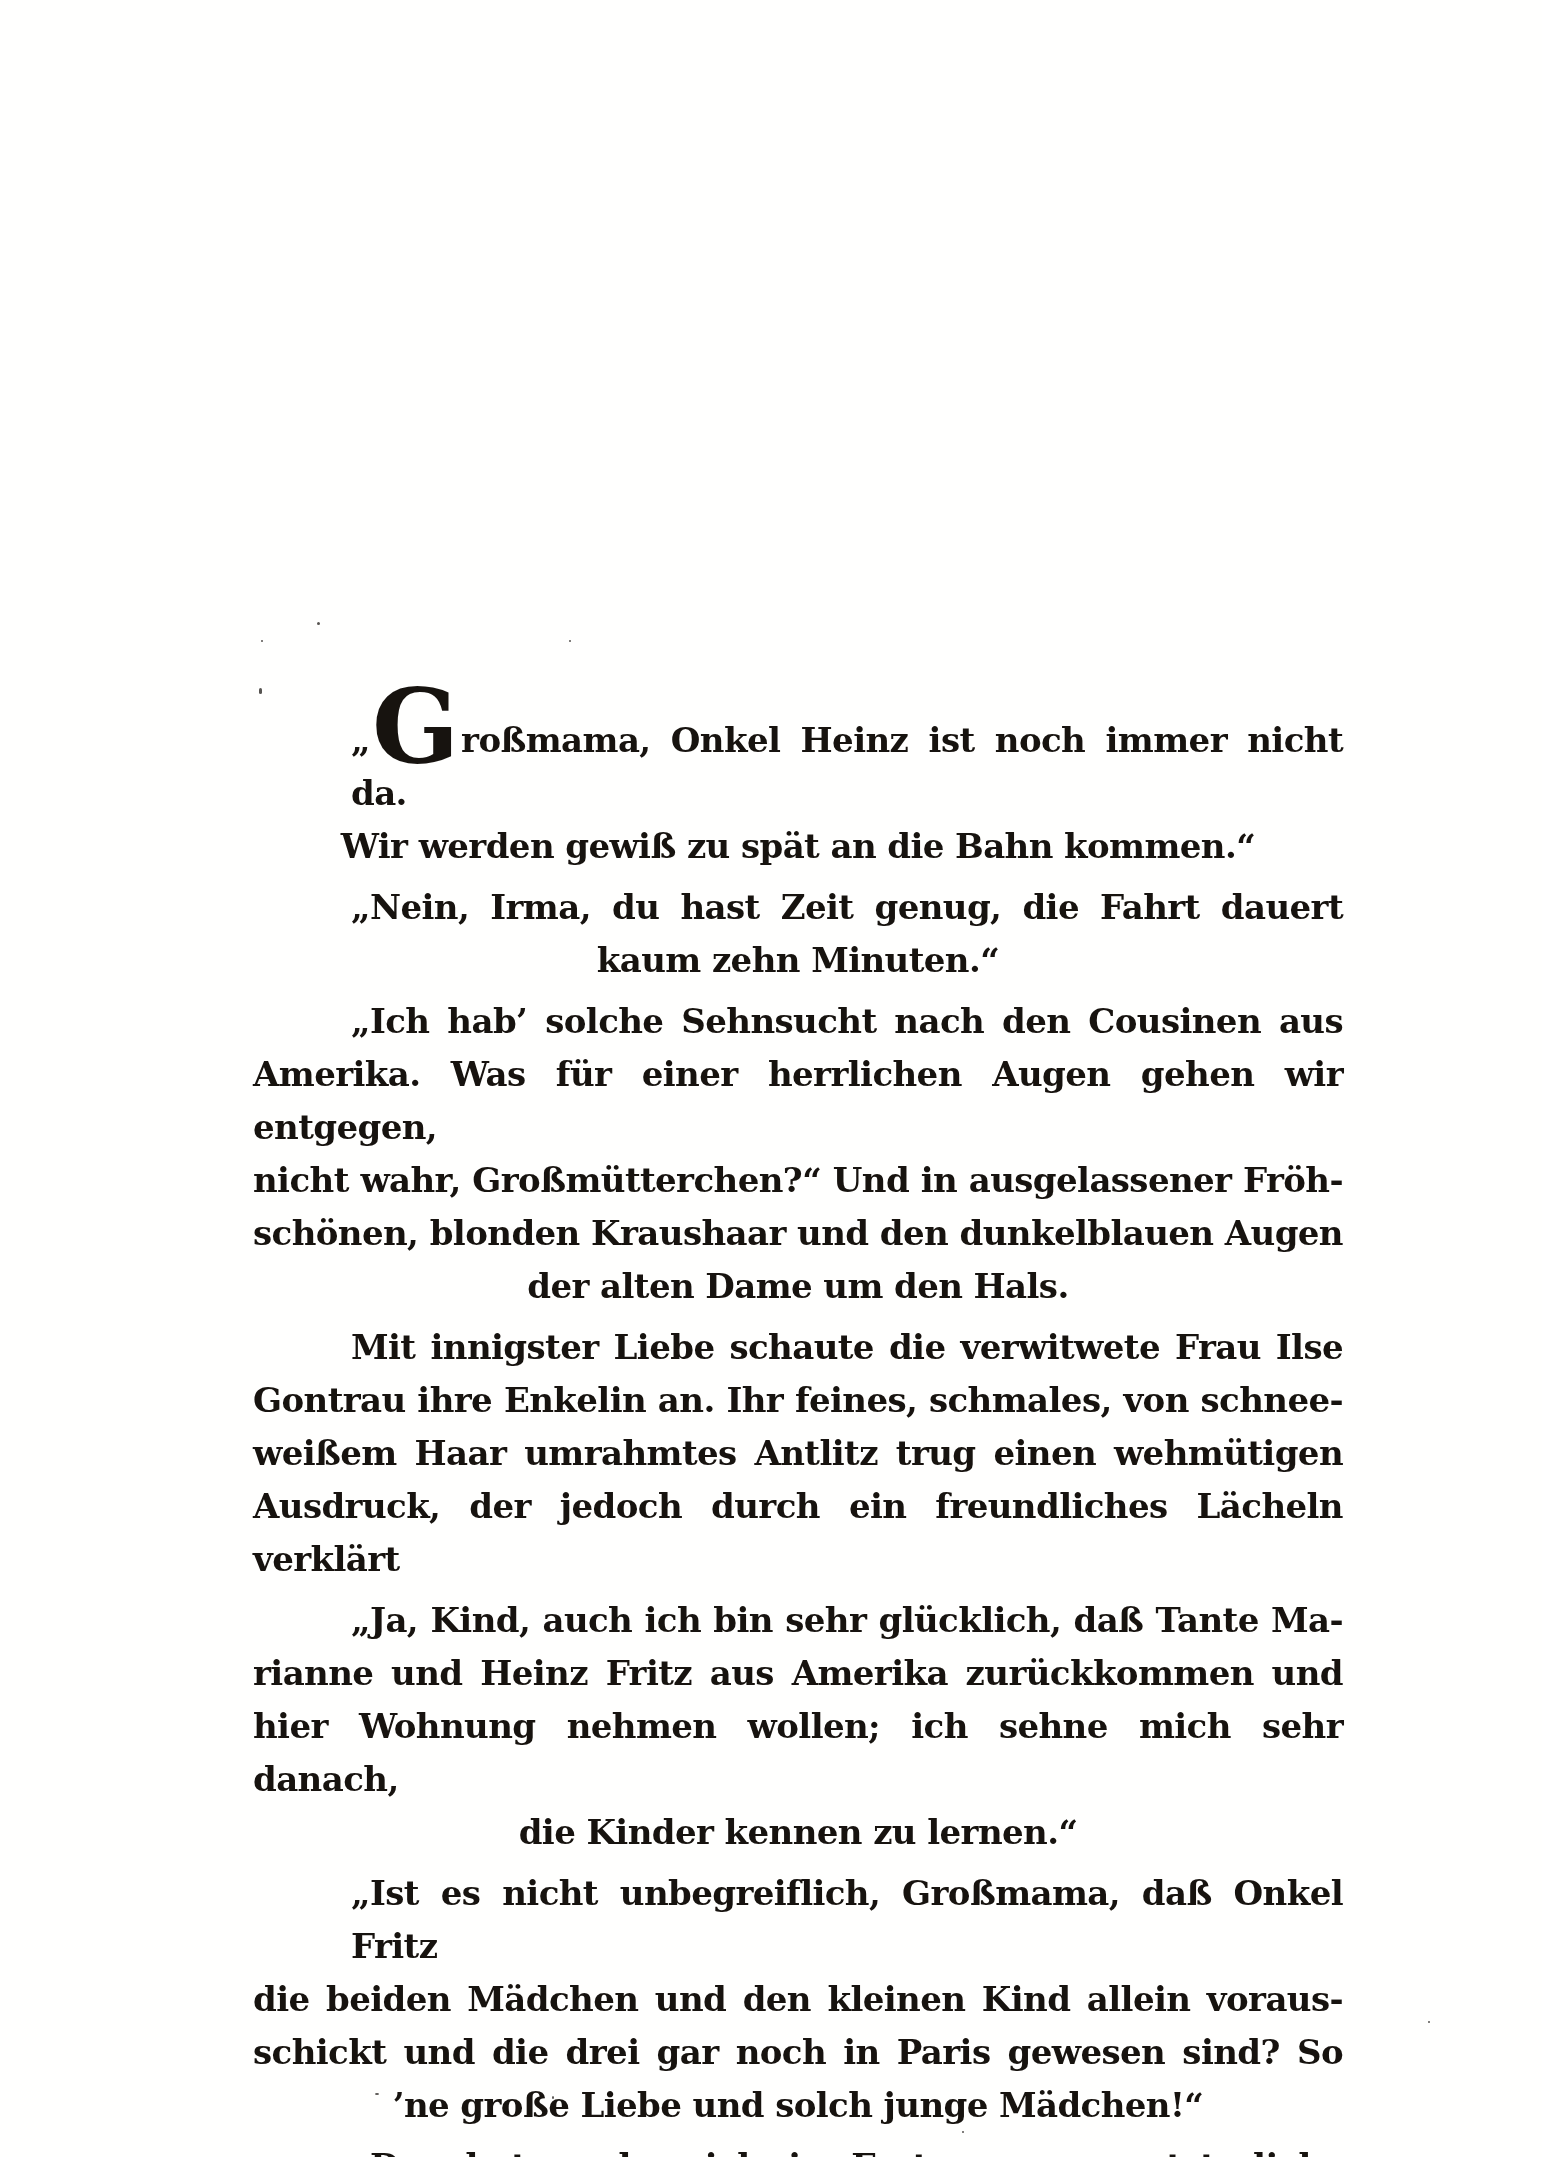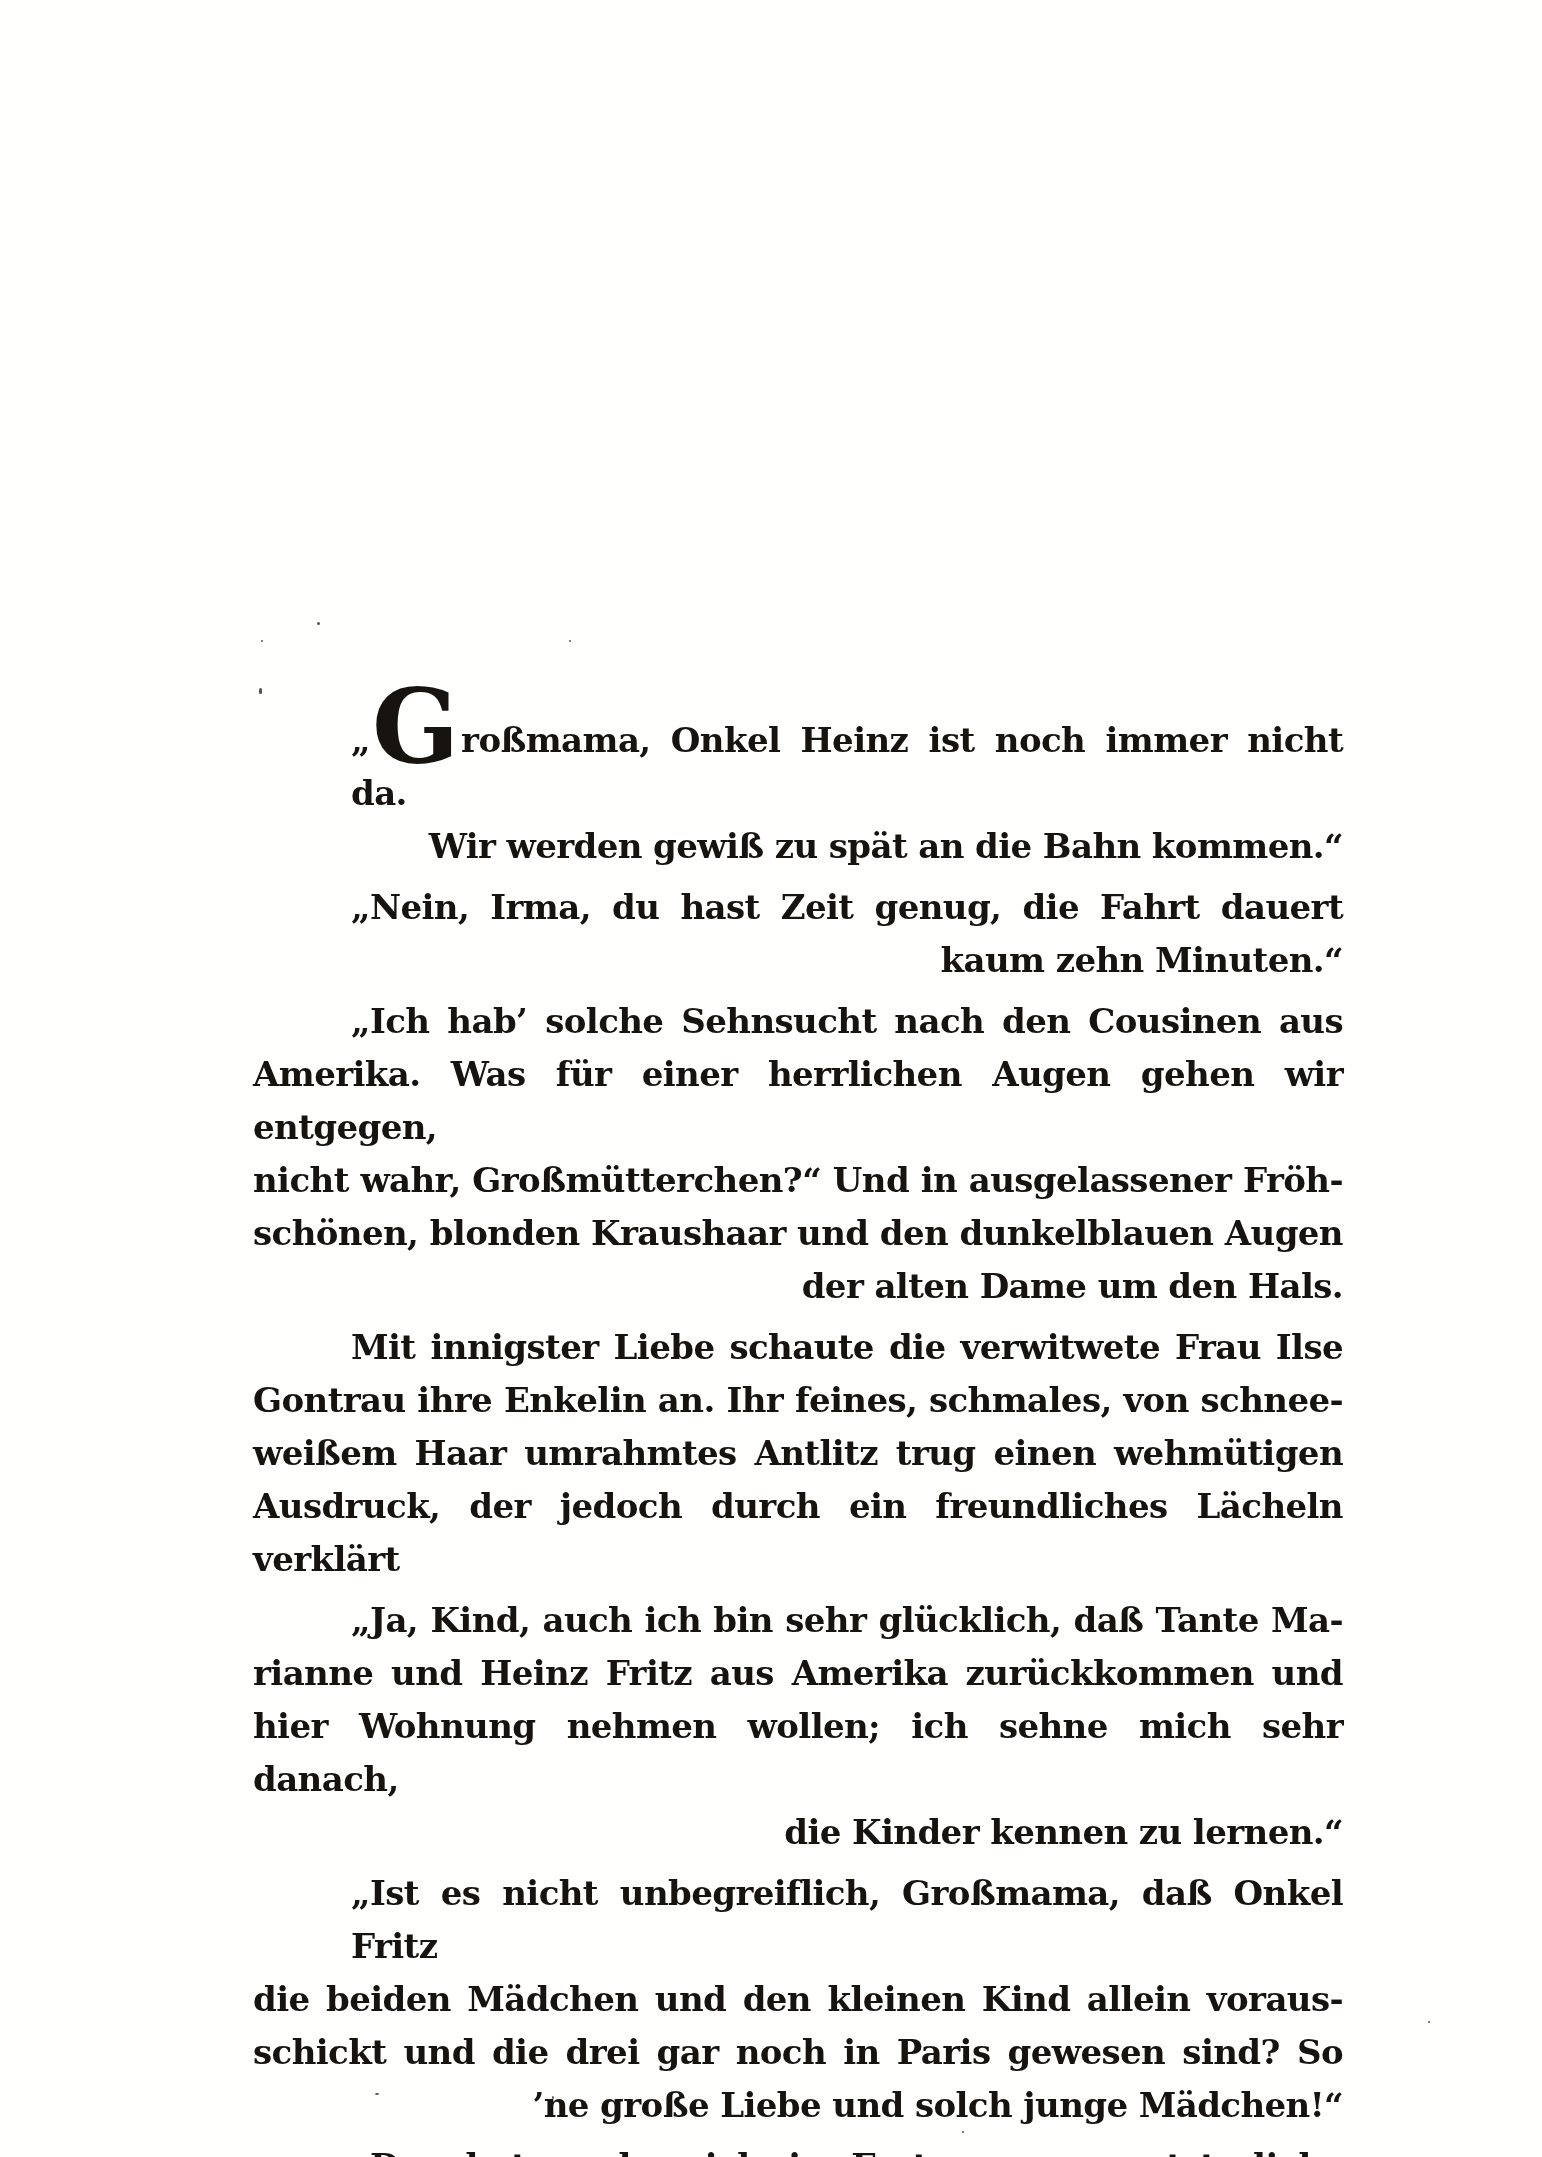--- a/index.html
+++ b/index.html
@@ -26,21 +26,21 @@
     width: 1106px;
     color: #17130f;
     font-family: "DejaVu Serif", "Liberation Serif", serif;
     font-weight: bold;
     font-size: 34px;
     line-height: 53px;
     letter-spacing: -0.6px;
   }
   .paragraph { margin: 8px; padding: 0; }
   .line {
-    text-align: right;
+    text-align: center;
     white-space: normal;
   }
   .line.just {
     text-align: justify;
     text-align-last: justify;
   }
   .line.indent {
     padding-left: 98px;
   }
   .dropcap {

